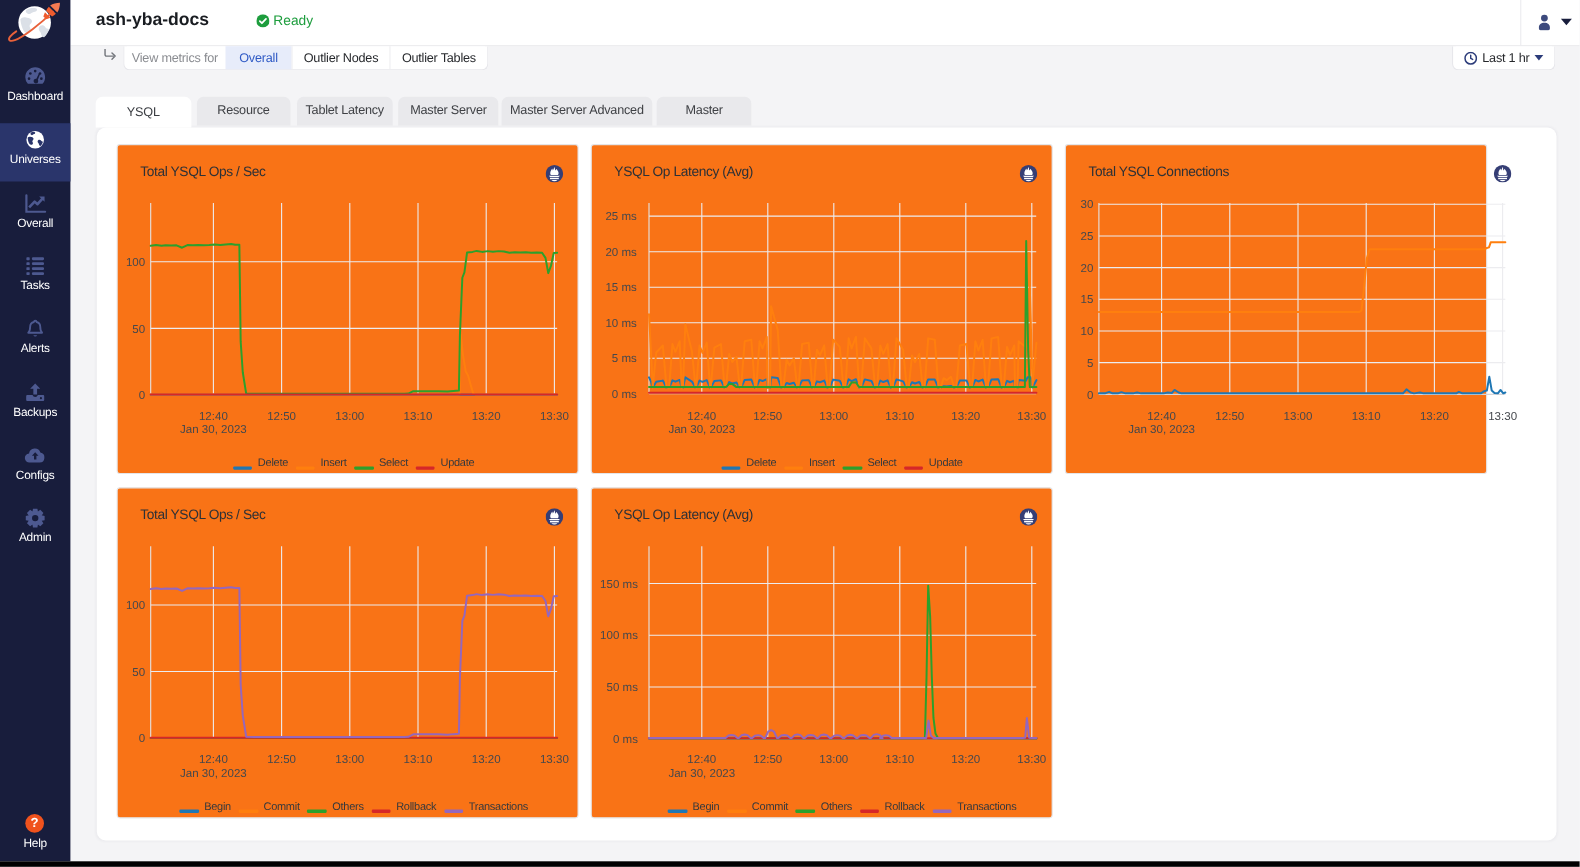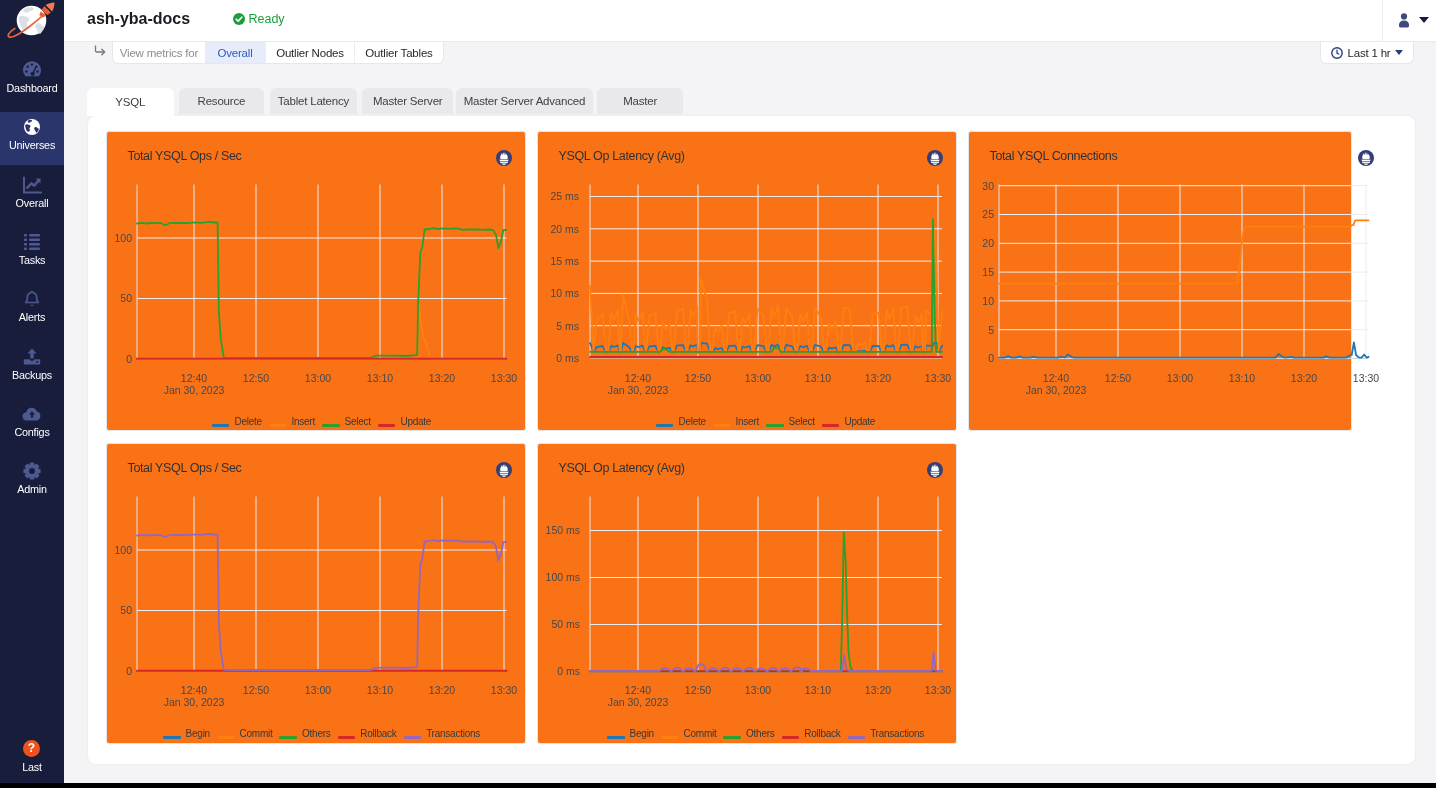--- a/index.html
+++ b/index.html
@@ -356,14 +356,14 @@
         <path d="M6 16.5a4.1 4.1 0 0 1-.6-8.2 5.3 5.3 0 0 1 10.3-.9 4.6 4.6 0 0 1-.7 9.1z" fill="#4d5990"></path>
         <path d="M11 7.2l3 3.2h-1.9v3.4h-2.2v-3.4H8z" fill="#181d3c"></path>
       </svg></div>
     <div class="nlab" style="top:425.8px">Configs</div>
     <div class="nicon" style="top:461.1px"><svg width="20" height="20" viewBox="0 0 20 20">
         <path d="M7.51,4.11L7.99,1.43L12.01,1.43L12.49,4.11L12.41,4.07L14.64,2.52L17.48,5.36L15.93,7.59L15.89,7.51L18.57,7.99L18.57,12.01L15.89,12.49L15.93,12.41L17.48,14.64L14.64,17.48L12.41,15.93L12.49,15.89L12.01,18.57L7.99,18.57L7.51,15.89L7.59,15.93L5.36,17.48L2.52,14.64L4.07,12.41L4.11,12.49L1.43,12.01L1.43,7.99L4.11,7.51L4.07,7.59L2.52,5.36L5.36,2.52L7.59,4.07Z" fill="#4d5990"></path>
         <circle cx="10" cy="10" r="2.9" fill="#181d3c"></circle>
       </svg></div>
     <div class="nlab" style="top:483.1px">Admin</div>
 <div style="position:absolute;left:22.6px;top:739.6px;width:17.8px;height:17.8px;border-radius:50%;background:#f0521d;color:#fff;font-weight:bold;font-size:12px;text-align:center;line-height:17.8px">?</div>
-<div class="nlab" style="top:761px">Last</div>
+<div class="nlab" style="top:761px">Help</div>
 </div>
 <div id="bstrip"></div>
 </body></html>

